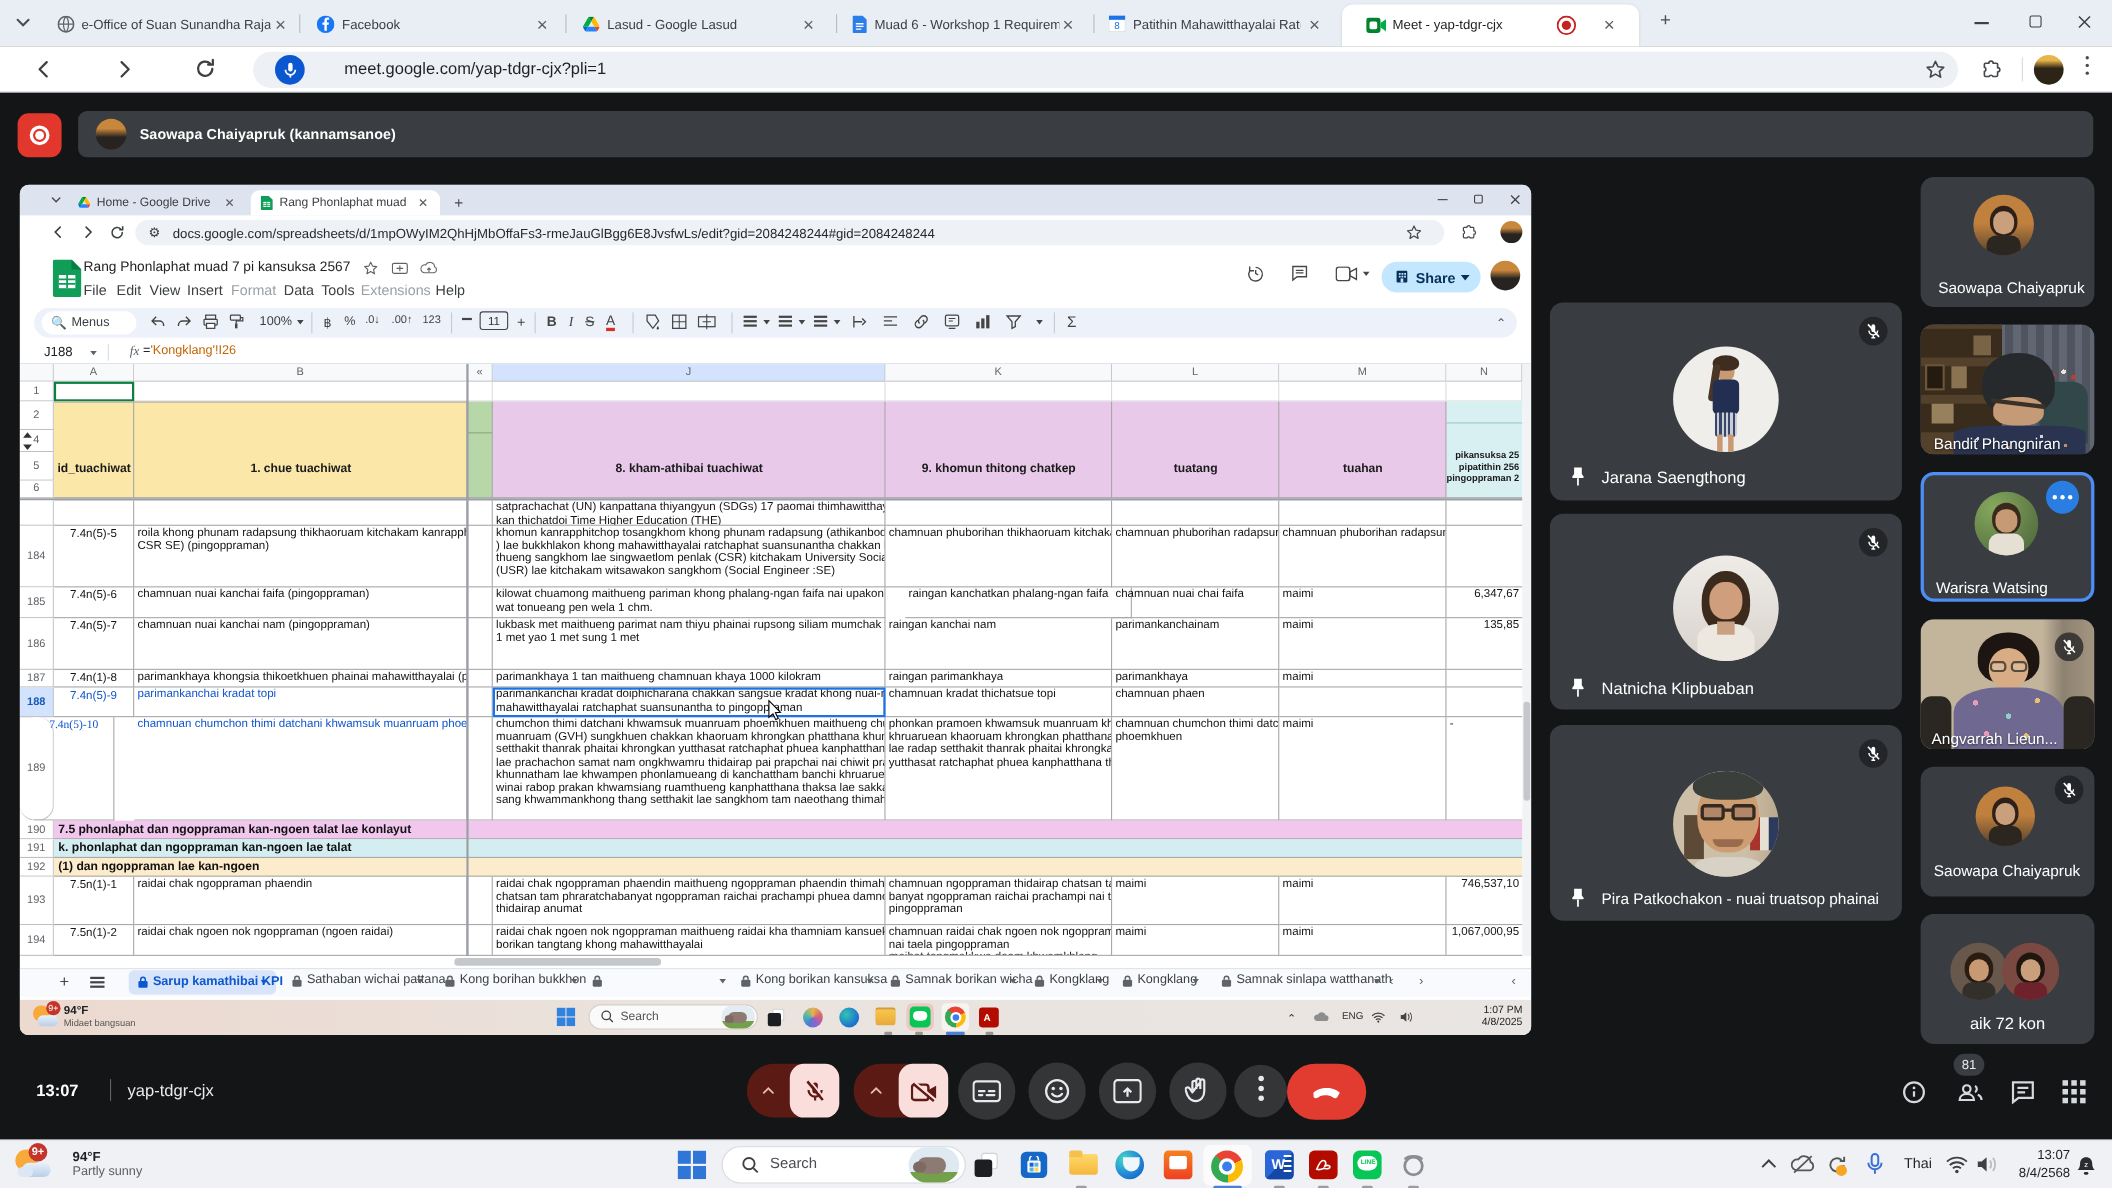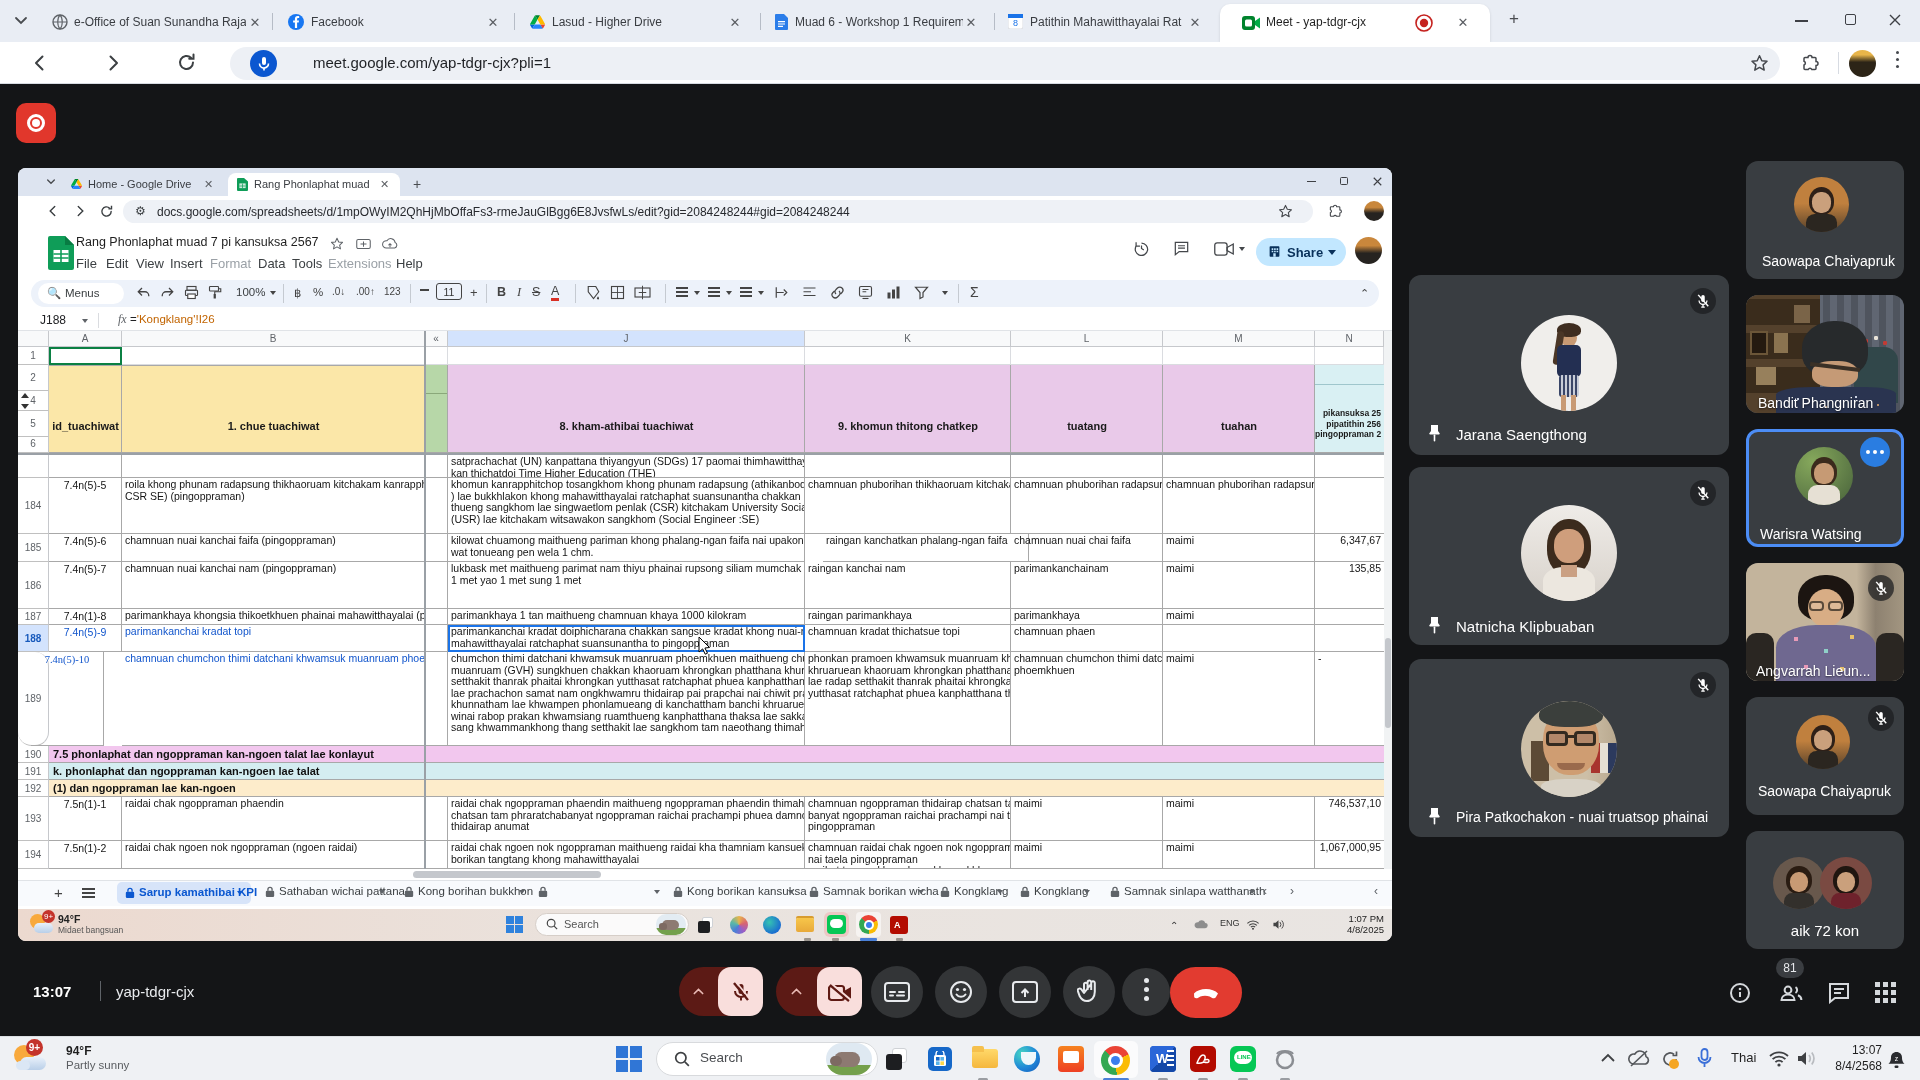--- a/index.html
+++ b/index.html
@@ -65,21 +65,21 @@
       <div class="tdiv" style="left:514px"></div>
       <div class="tab ab" style="left:521px;width:234px">
         <svg class="ab" style="left:9px;top:11px" width="15" height="14" viewBox="0 0 87 78">
           <path d="M6.6 66.85l3.85 6.65c.8 1.4 1.95 2.5 3.3 3.3L27.5 53H0c0 1.55.4 3.1 1.2 4.5z" fill="#0066da"></path>
           <path d="M43.65 25L29.9 1.2c-1.35.8-2.5 1.9-3.3 3.3L1.2 48.5C.4 49.9 0 51.45 0 53h27.5z" fill="#00ac47"></path>
           <path d="M73.55 76.8c1.35-.8 2.5-1.9 3.3-3.3l1.6-2.75L86.1 57.5c.8-1.4 1.2-2.95 1.2-4.5H59.8l5.85 11.5z" fill="#ea4335"></path>
           <path d="M43.65 25L57.4 1.2C56.05.4 54.5 0 52.9 0H34.4c-1.6 0-3.15.45-4.5 1.2z" fill="#00832d"></path>
           <path d="M59.85 53H27.5L13.75 76.8c1.35.8 2.9 1.2 4.5 1.2h50.85c1.6 0 3.15-.45 4.5-1.2z" fill="#2684fc"></path>
           <path d="M73.4 26.5l-12.7-22c-.8-1.4-1.95-2.5-3.3-3.3L43.65 25l16.2 28h27.45c0-1.55-.4-3.1-1.2-4.5z" fill="#ffba00"></path>
         </svg>
-        <div class="ttl" style="left:31px;width:160px">Lasud - Higher Drive</div>
+        <div class="ttl" style="left:31px;width:160px">Lasud - Google Lasud</div>
         <div class="tabx ab" style="left:206px">✕</div>
       </div>
       <div class="tdiv" style="left:760px"></div>
       <div class="tab ab" style="left:766px;width:224px">
         <svg class="ab" style="left:9px;top:10px" width="13" height="16" viewBox="0 0 13 16">
           <path d="M1 0h8l4 4v11a1 1 0 0 1-1 1H1a1 1 0 0 1-1-1V1a1 1 0 0 1 1-1z" fill="#2b7de9"></path>
           <path d="M3 7h7v1.2H3zM3 9.4h7v1.2H3zM3 11.8h5v1.2H3z" fill="#fff"></path>
         </svg>
         <div class="ttl" style="left:29px;width:168px">Muad 6 - Workshop 1 Requirem</div>
         <div class="tabx ab" style="left:197px">✕</div>
@@ -142,20 +142,24 @@
     <svg class="ab" style="left:1801px;top:54px" width="19" height="19" viewBox="0 0 19 19">
       <path d="M7 3.5a2 2 0 0 1 4 0h3a1 1 0 0 1 1 1v3a2 2 0 0 1 0 4v3a1 1 0 0 1-1 1h-3.2a2 2 0 0 0-3.6 0H4a1 1 0 0 1-1-1V11a2 2 0 0 0 0-3.8V4.5a1 1 0 0 1 1-1z" fill="none" stroke="#45484d" stroke-width="1.5"></path>
     </svg>
     <div class="ab" style="left:1838px;top:52px;width:1px;height:22px;background:#d7dbe2"></div>
     <div class="ab" style="left:1849px;top:50px;width:27px;height:27px;border-radius:14px;background:linear-gradient(180deg,#e8b54a 18%,#2c2417 45%)"></div>
     <div class="ab" style="left:1896px;top:51px;width:3.4px;height:3.4px;border-radius:2px;background:#45484d;box-shadow:0 7px 0 #45484d,0 14px 0 #45484d"></div>
 <div id="meet" class="ab">
       <div id="recbtn" class="ab">
         <i></i>
         <b></b>
+      </div>
+      <div id="namepill" class="ab">
+        <div class="ab" style="left:16px;top:7px;width:28px;height:28px;border-radius:14px;background:linear-gradient(180deg,#c9873c 32%,#262320 60%)"></div>
+        <div class="ab" style="left:56px;top:13px;color:#fff;font-size:13px;font-weight:bold;letter-spacing:.1px">Saowapa Chaiyapruk (kannamsanoe)</div>
       </div>
       <div id="share" class="ab">
         <div id="stabs" class="ab"></div>
         <svg class="ab" style="left:28px;top:10px" width="10" height="8" viewBox="0 0 14 12">
           <path d="M2 3l5 5 5-5" stroke="#494c50" stroke-width="2" fill="none" stroke-linecap="round"></path>
         </svg>
         <div class="stab ab" style="left:44px;width:160px">
           <svg class="ab" style="left:9px;top:6px" width="11" height="10" viewBox="0 0 87 78">
             <path d="M6.6 66.85l3.85 6.65c.8 1.4 1.95 2.5 3.3 3.3L27.5 53H0c0 1.55.4 3.1 1.2 4.5z" fill="#0066da"></path>
             <path d="M43.65 25L29.9 1.2c-1.35.8-2.5 1.9-3.3 3.3L1.2 48.5C.4 49.9 0 51.45 0 53h27.5z" fill="#00ac47"></path>

